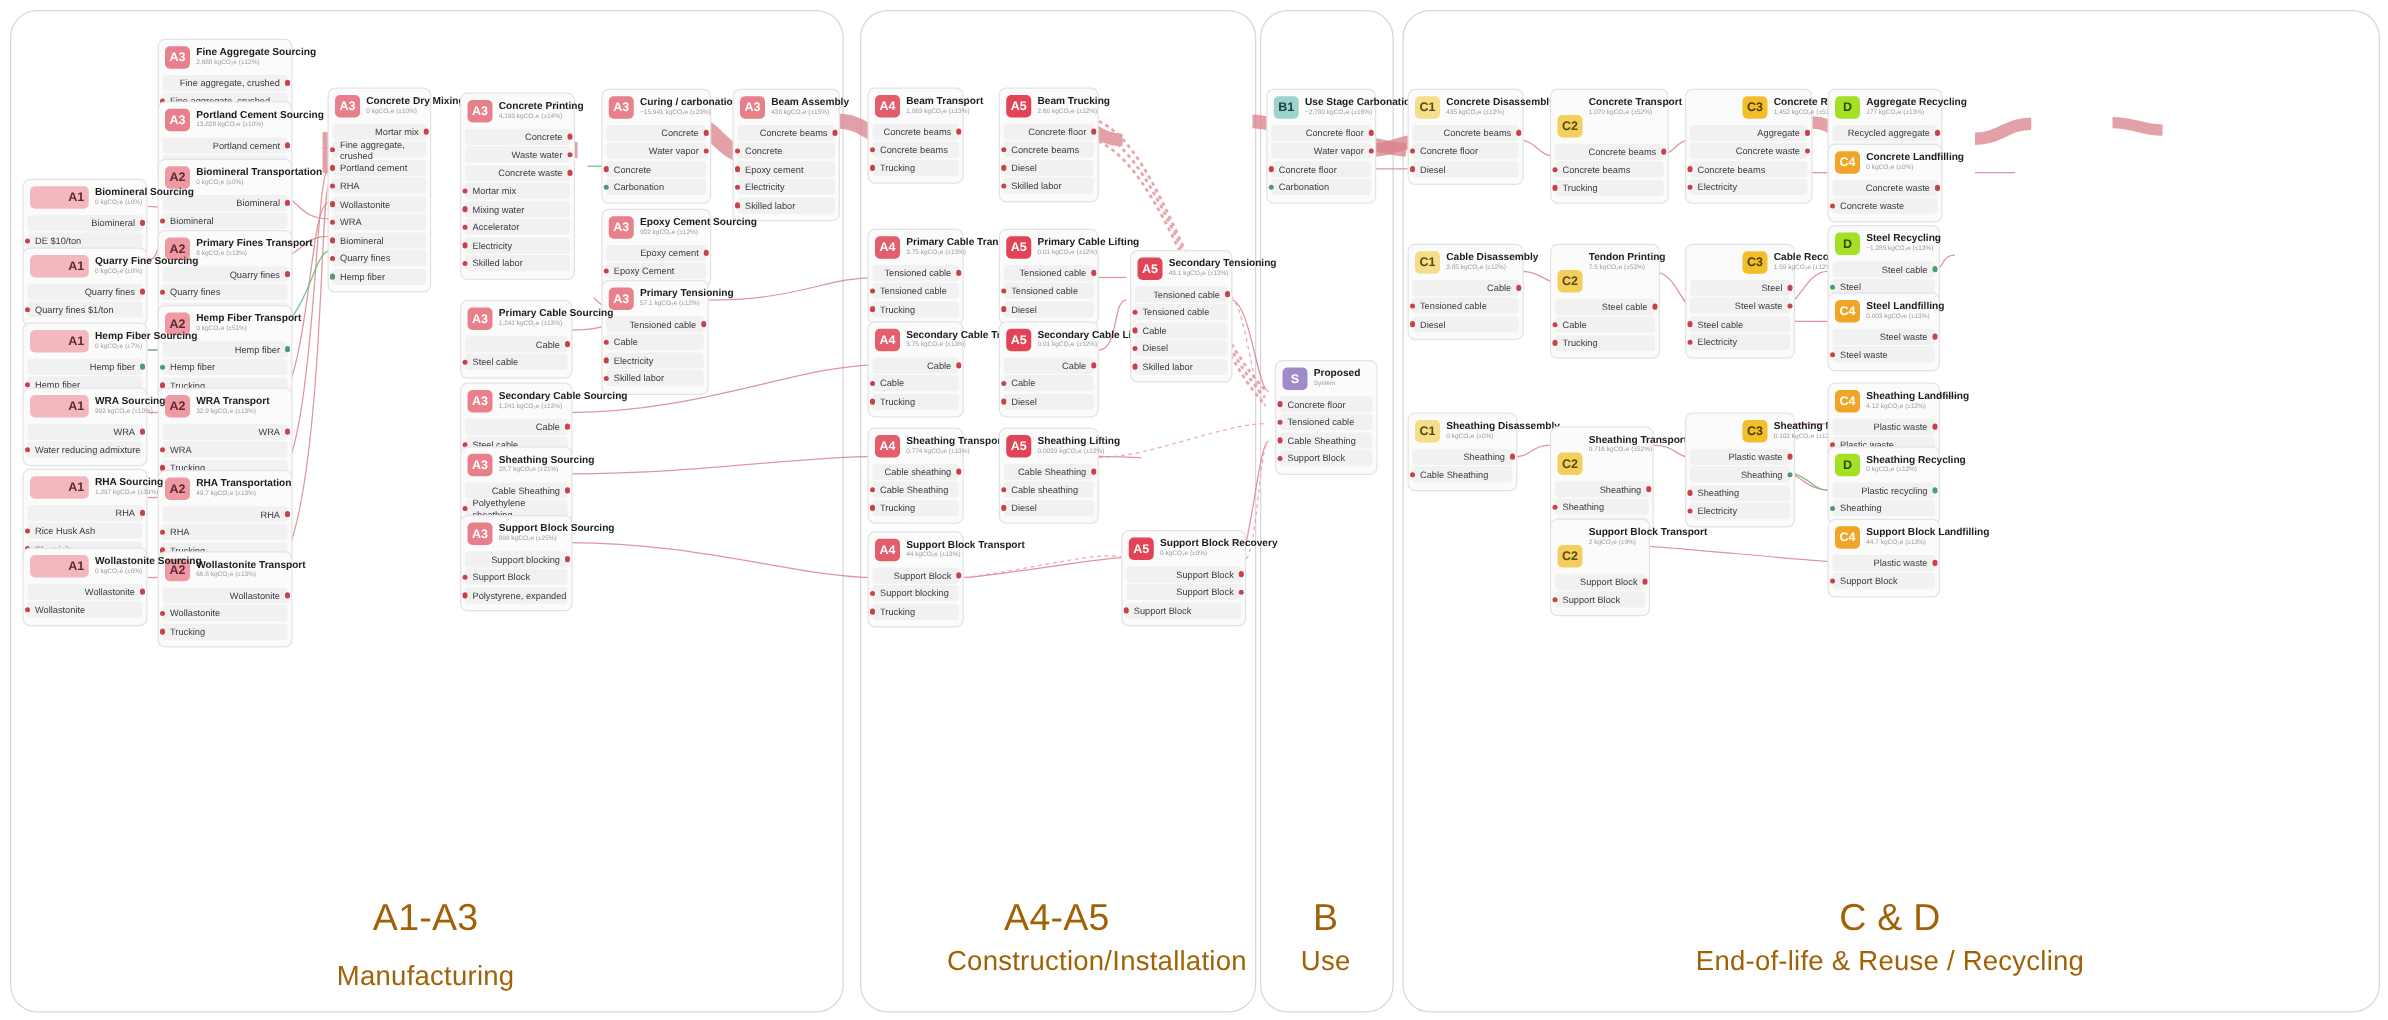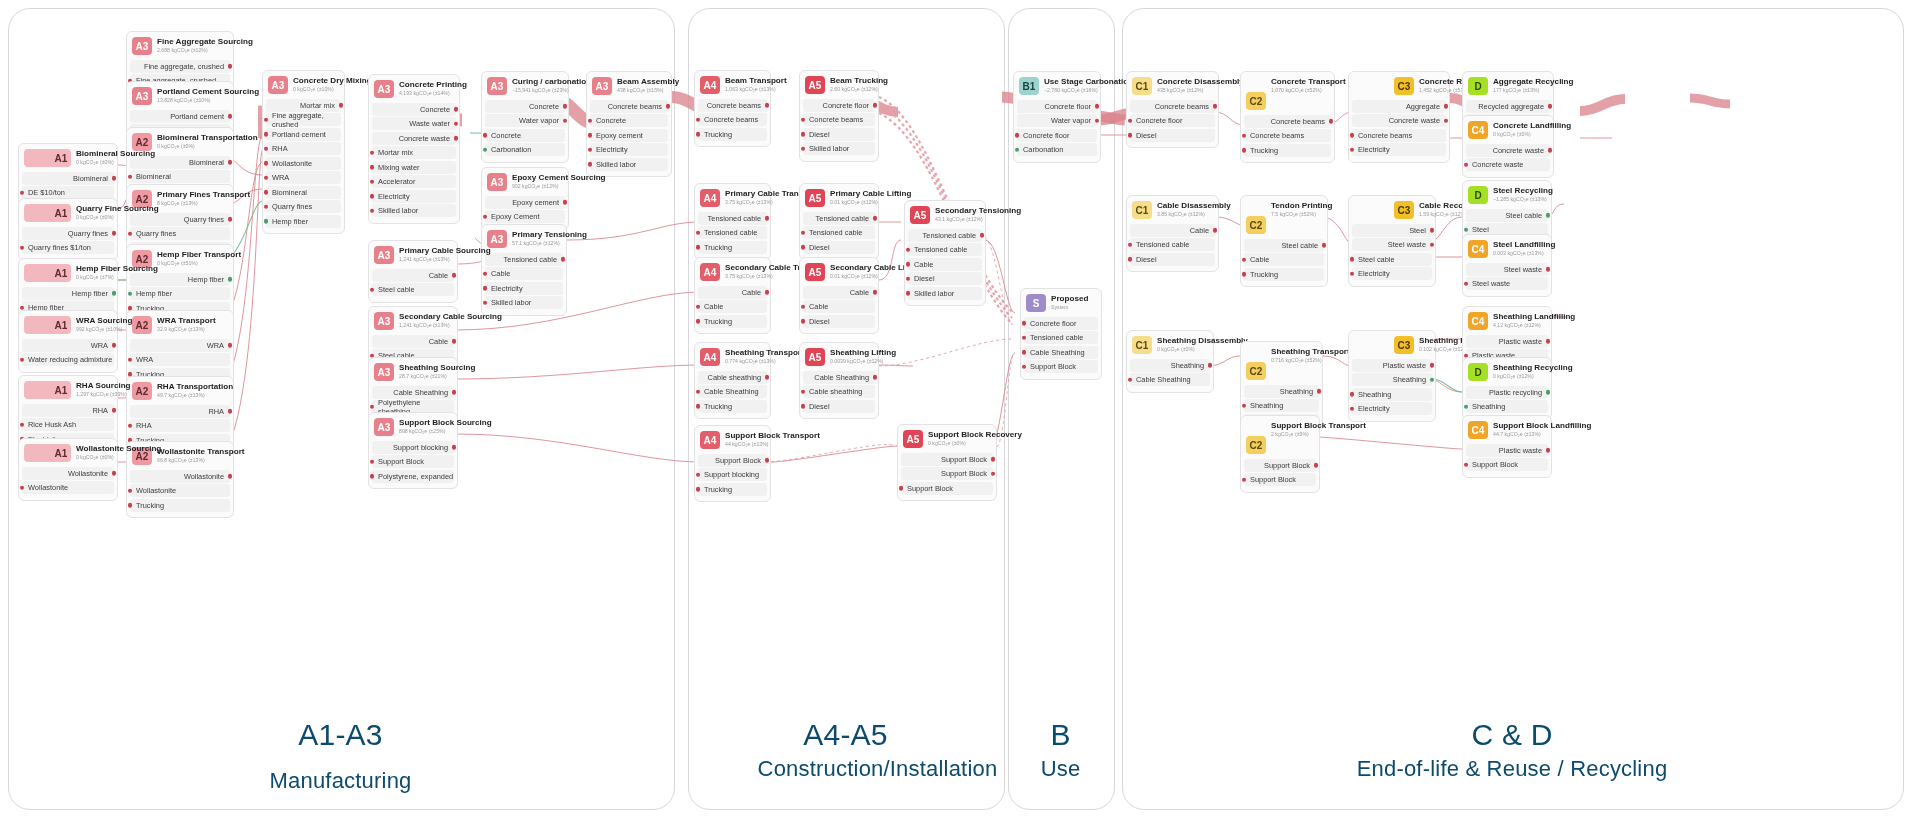--- a/index.html
+++ b/index.html
@@ -3,21 +3,21 @@
 <meta charset="utf-8">
 <style>
   html,body{margin:0;padding:0;background:#ffffff;}
   body{width:1910px;height:816px;position:relative;overflow:hidden;
        font-family:"Liberation Sans","DejaVu Sans",sans-serif;
        -webkit-font-smoothing:antialiased;}
   #canvas{position:absolute;left:0;top:0;width:1910px;height:816px;}
 
   
   .stage{position:absolute;border:1.6px solid #d8d8dc;border-radius:22px;background:#fff;}
-  .stage-title{position:absolute;text-align:center;color:#0c4a6e;font-weight:400;
+  .stage-title{position:absolute;text-align:center;color:#a16207;font-weight:400;
                letter-spacing:.2px;width:100%;left:0;}
   .stage-code{font-size:30px;line-height:34px;}
   .stage-sub{font-size:22px;line-height:26px;margin-top:2px;}
 
   
   .node{position:absolute;background:#fbfbfb;border:1px solid #e3e3e6;border-radius:6px;
         box-sizing:border-box;padding:3px 3px 4px 3px;}
   .node-head{display:flex;align-items:flex-start;gap:5px;padding:2px 2px 3px 2px;}
   .badge{flex:0 0 auto;width:20px;height:18px;border-radius:4px;color:#fff;
          font-size:10px;font-weight:700;display:flex;align-items:center;justify-content:center;}

